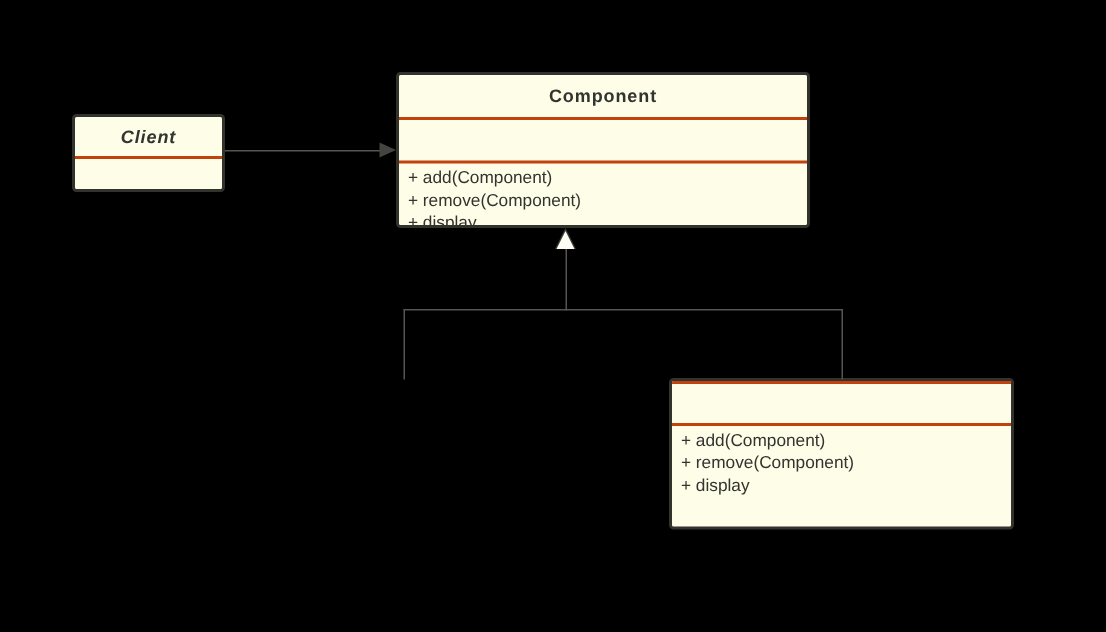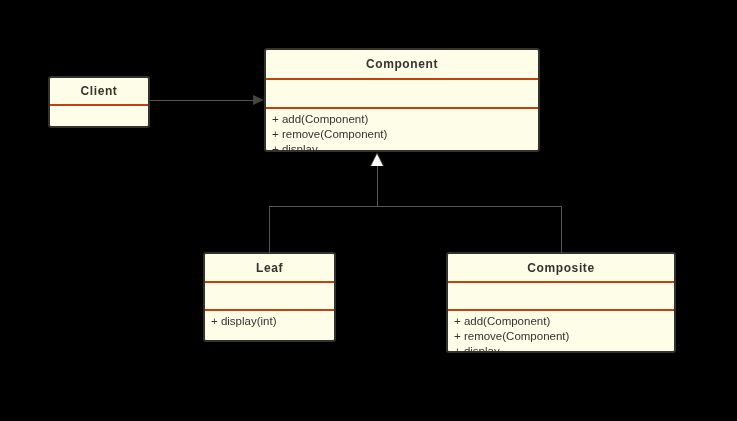--- a/index.html
+++ b/index.html
@@ -90,44 +90,36 @@
     border-right: 7px solid transparent;
     border-bottom: 14px solid #3a3a35;
   }
 </style>
 </head>
 <body>
 
 <div id="canvas">
 
   <div class="uml-class" style="left:48px; top:76px; width:102px; height:52px;">
-    <div class="uml-title" style="height:26px;">Client</div>
+    <div class="uml-title" style="height:26px;font-style:italic;">Client</div>
     <div class="uml-divider uml-attrs" style="height:22px;"></div>
   </div>
 
   <div class="uml-class" style="left:264px; top:48px; width:276px; height:104px;">
     <div class="uml-title" style="height:28px;">Component</div>
     <div class="uml-divider uml-attrs" style="height:29px;"></div>
     <div class="uml-divider uml-ops" style="height:45px;">
       <div class="uml-op">+ add(Component)</div>
       <div class="uml-op">+ remove(Component)</div>
       <div class="uml-op">+ display</div>
     </div>
   </div>
 
-  <div class="uml-class" style="left:203px; top:252px; width:133px; height:90px;">
-    <div class="uml-title" style="height:27px;">Leaf</div>
-    <div class="uml-divider uml-attrs" style="height:28px;"></div>
-    <div class="uml-divider uml-ops" style="height:31px;">
-      <div class="uml-op">+ display(int)</div>
-    </div>
-  </div>
 
   <div class="uml-class" style="left:446px; top:252px; width:230px; height:101px;">
-    <div class="uml-title" style="height:27px;">Composite</div>
     <div class="uml-divider uml-attrs" style="height:28px;"></div>
     <div class="uml-divider uml-ops" style="height:42px;">
       <div class="uml-op">+ add(Component)</div>
       <div class="uml-op">+ remove(Component)</div>
       <div class="uml-op">+ display</div>
     </div>
   </div>
 
   <div class="edge-h" style="left:150px; top:100px; width:105px;"></div>
   <div class="arrow-filled-right" style="left:253px; top:95px;"></div>

